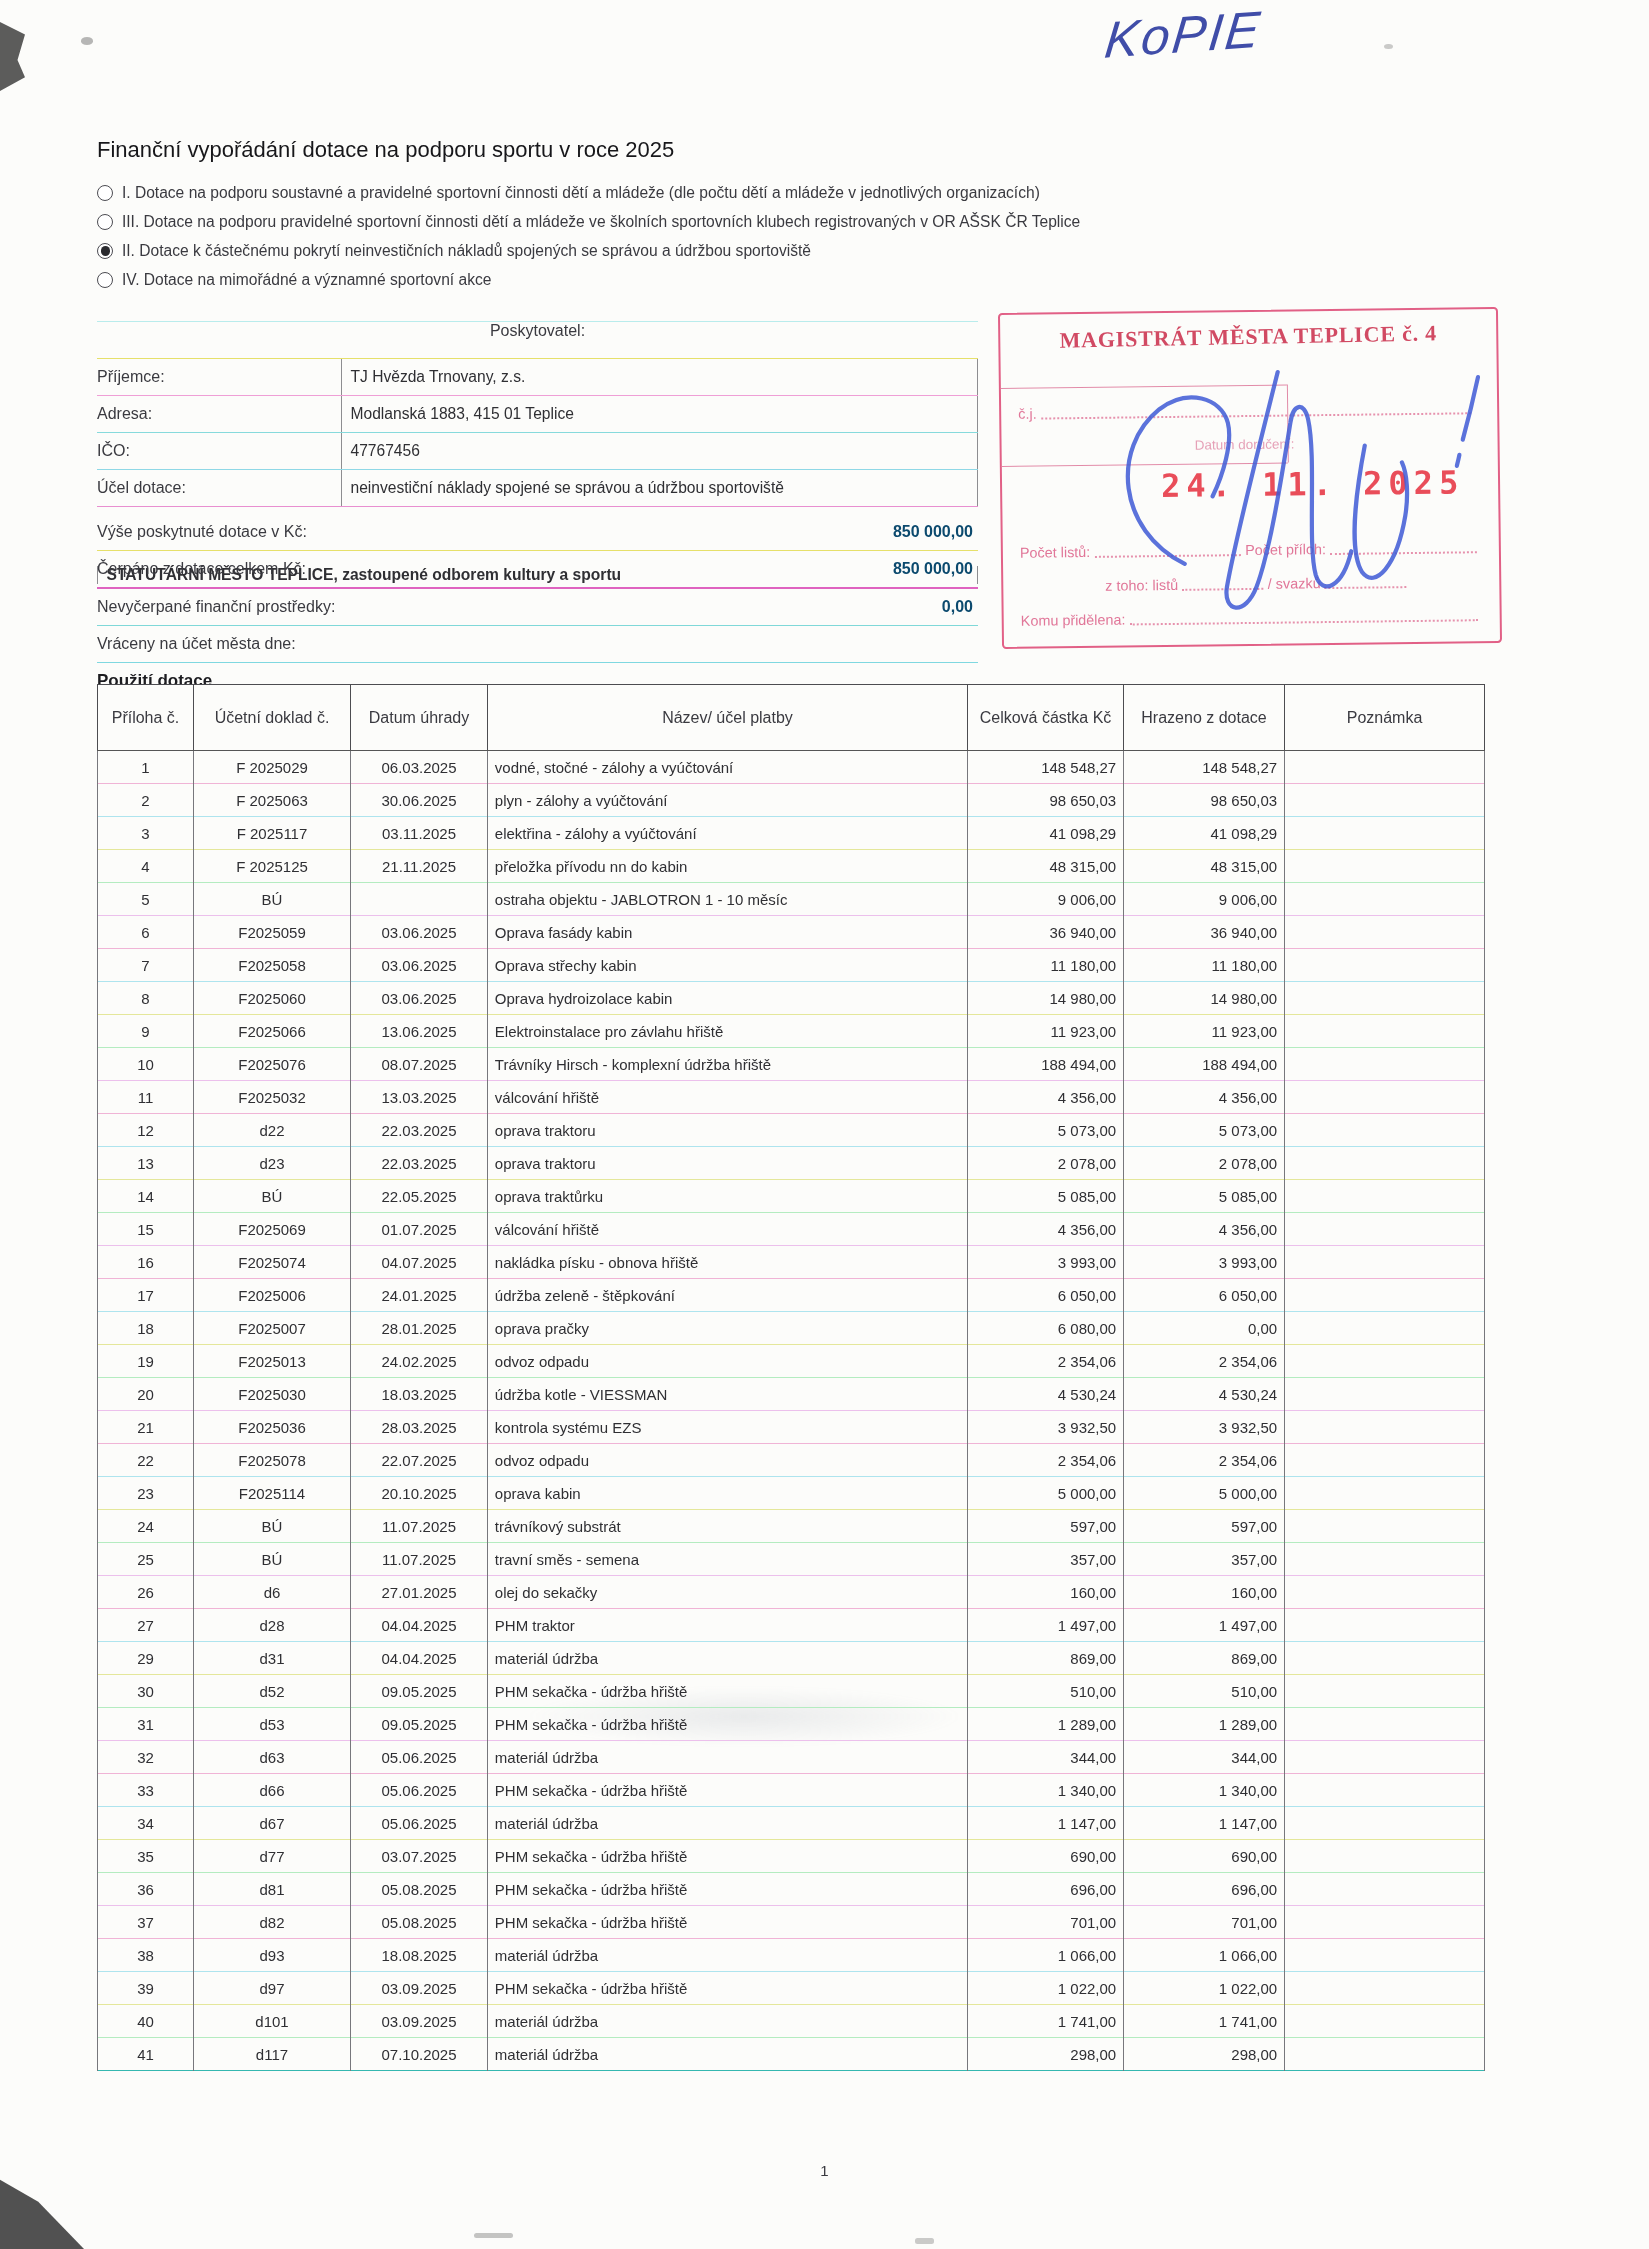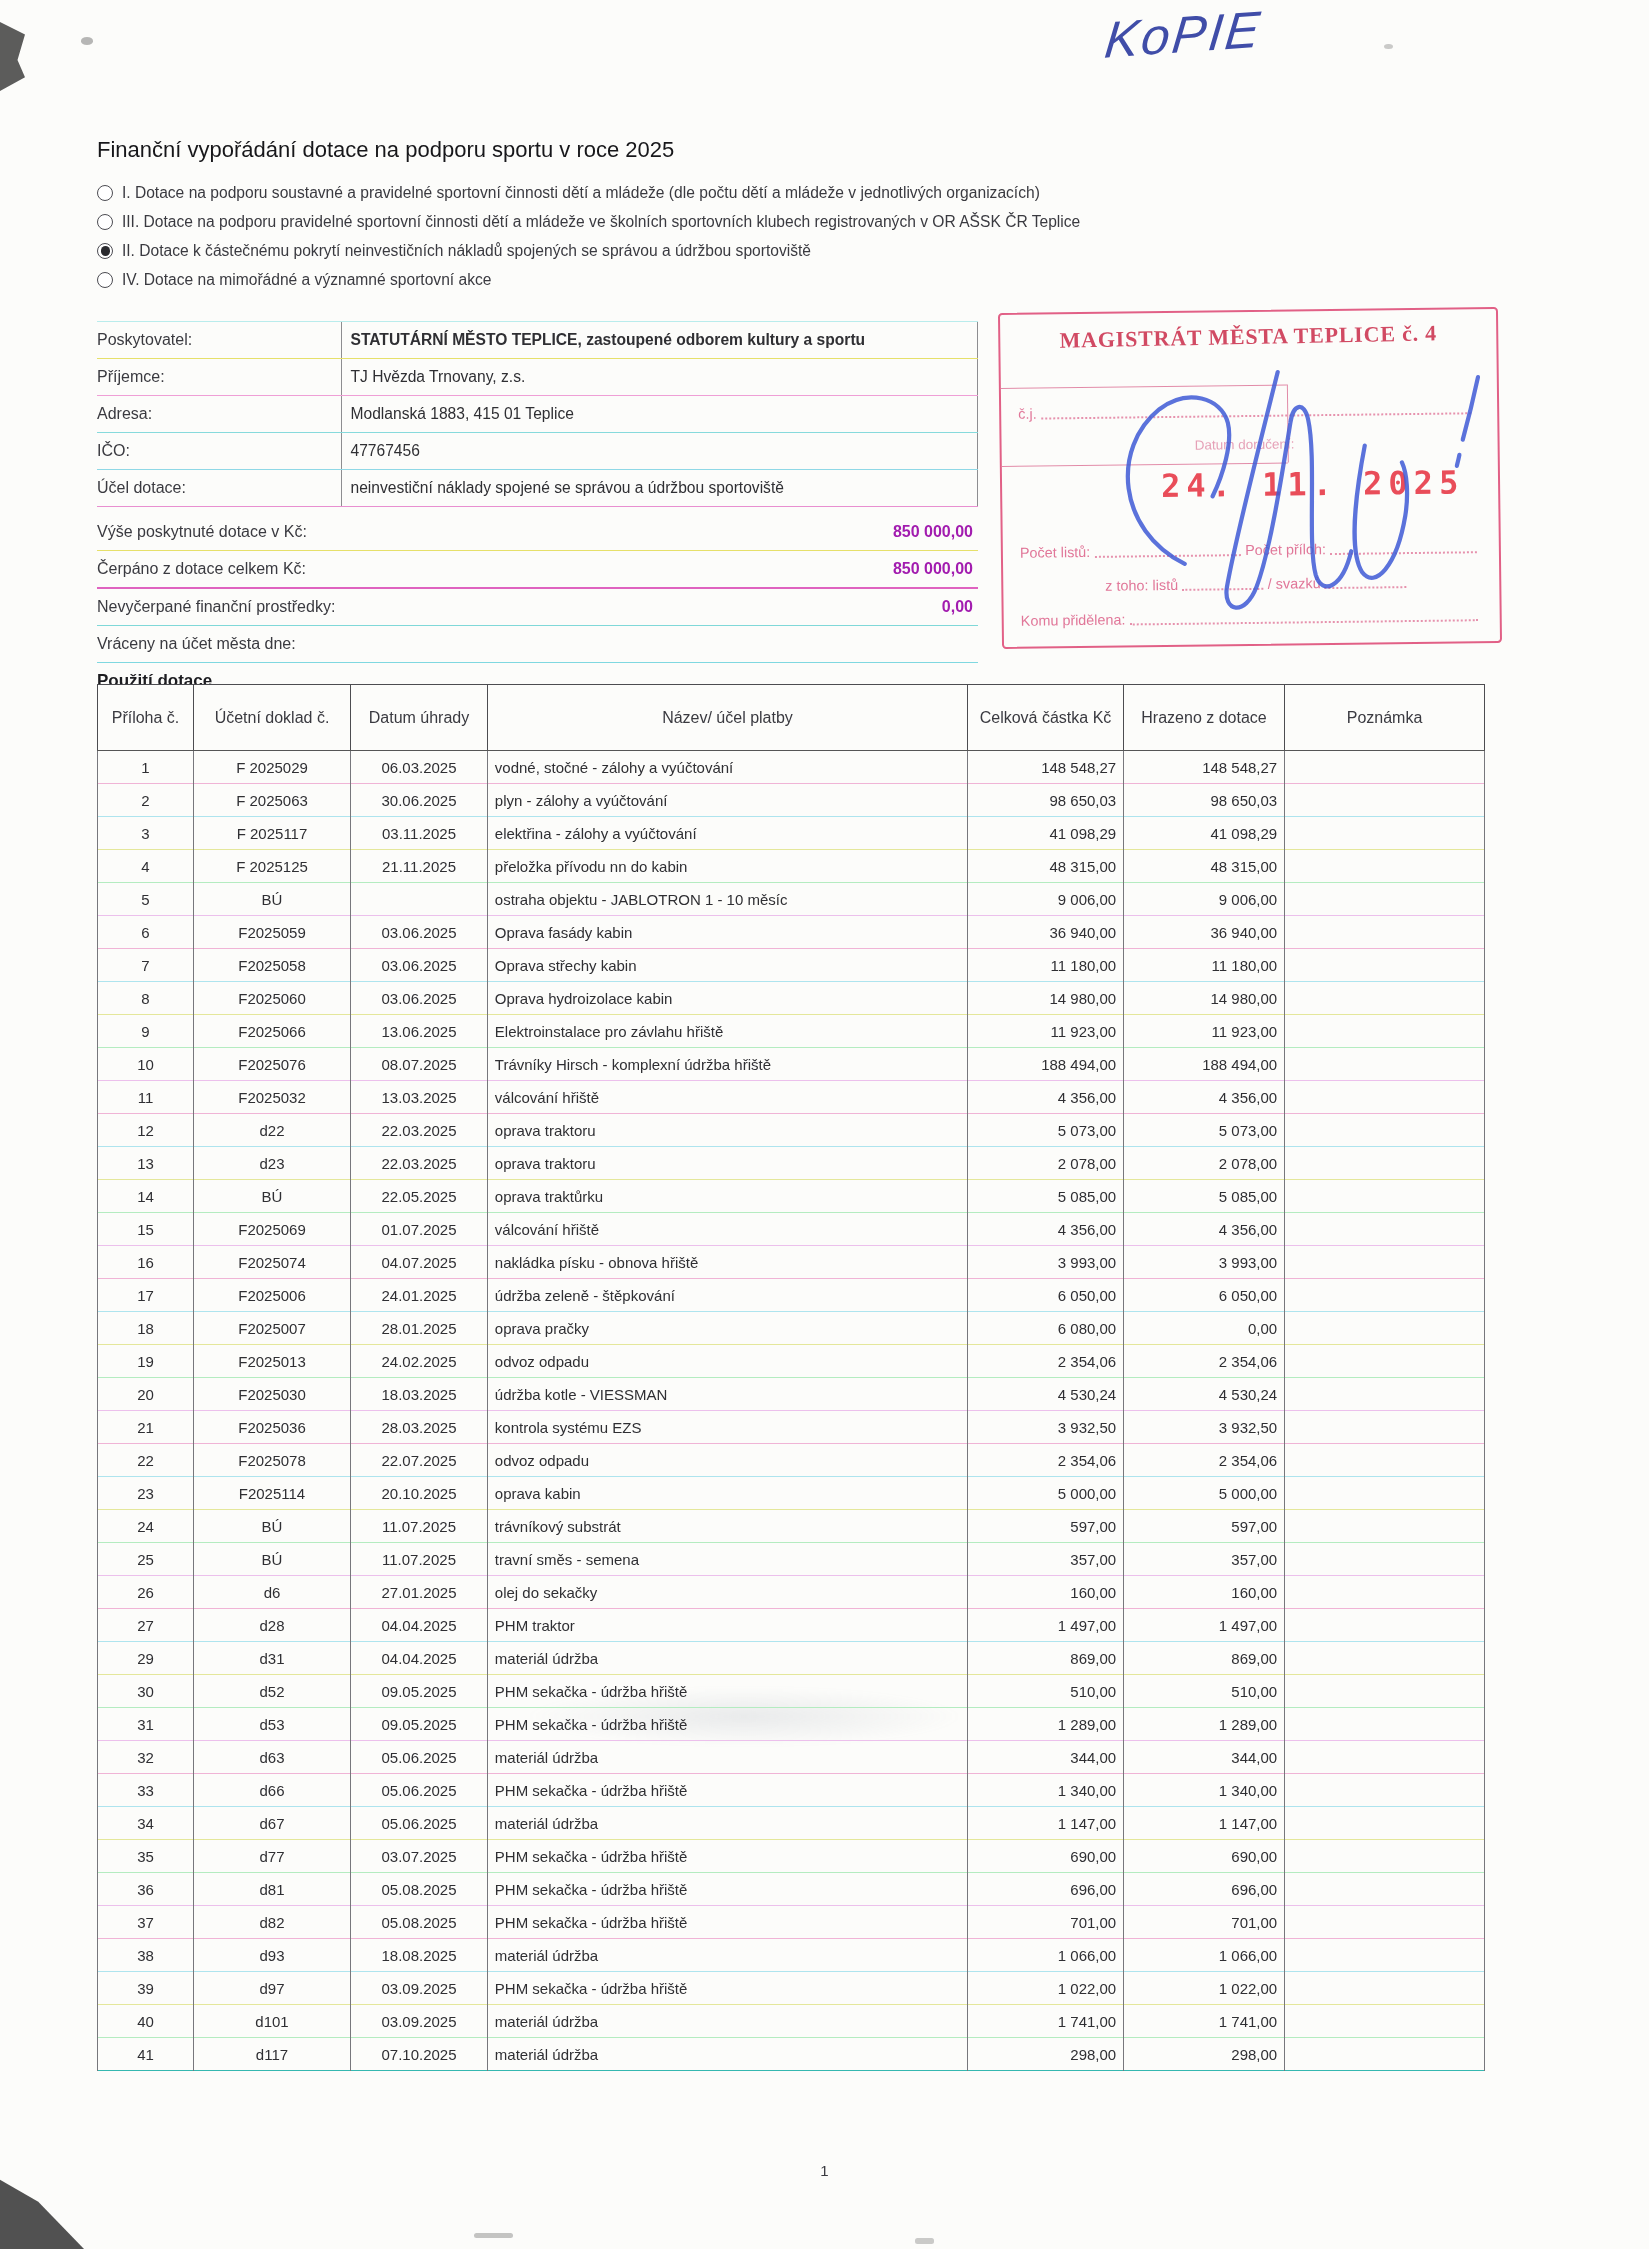--- a/index.html
+++ b/index.html
@@ -26,31 +26,31 @@
   .opt{display:flex;align-items:flex-start;margin-bottom:11px;font-size:15.6px;color:#3a3a40;}
   .radio{flex:0 0 auto;width:14.4px;height:14.4px;border:1.7px solid #4c4c52;border-radius:50%;margin:0.8px 8.5px 0 0;position:relative;background:#fff;}
   .radio.checked::after{content:"";position:absolute;left:2.5px;top:2.5px;width:9.3px;height:9.3px;border-radius:50%;background:#2a2a2e;}
 
   
   .fields{position:absolute;left:97px;top:321px;width:881px;border-top:1.7px solid #b9ecec;}
   .frow{display:flex;height:36px;align-items:center;}
   .frow .flabel{flex:0 0 244px;font-size:16px;color:#3a3a40;}
   .frow .fval{flex:1;align-self:stretch;display:flex;align-items:center;border-left:1.3px solid #8d8d90;border-right:1.3px solid #8d8d90;padding:0 8.5px;font-size:15.6px;color:#2f2f33;}
   .frow .fval.bold{font-weight:bold;}
-  .frow:nth-child(1){border-bottom:1.7px solid #e6e06a;}
+  .frow:nth-child(1){border-bottom:1.7px solid #e6e06a;flex-direction:column;}
   .frow:nth-child(2){border-bottom:1.7px solid #ef9fd6;}
   .frow:nth-child(3){border-bottom:1.7px solid #86dadc;}
   .frow:nth-child(4){border-bottom:1.7px solid #8fd8e6;}
   .frow:nth-child(5){border-bottom:1.7px solid #e88fd0;}
 
   
   .totals{position:absolute;left:97px;top:514px;width:881px;}
   .trow{display:flex;height:36px;align-items:center;}
   .trow .tlabel{flex:1;font-size:16px;color:#3a3a40;}
-  .trow .tval{flex:0 0 186px;text-align:right;font-weight:bold;font-size:16px;padding-right:5px;color:#a21caf;}
+  .trow .tval{flex:0 0 186px;text-align:right;font-weight:bold;font-size:16px;padding-right:5px;color:#0c4a6e;}
   .trow:nth-child(1){border-bottom:1.7px solid #e6e06a;}
   .trow:nth-child(2){border-bottom:2.1px solid #df63c0;}
   .trow:nth-child(3){border-bottom:1.7px solid #7fd8d8;}
   .trow:nth-child(4){border-bottom:1.7px solid #7fd8e0;}
 
   
   .stamp{position:absolute;left:1000px;top:310px;width:496px;height:332px;border:2.1px solid #e0557e;border-radius:4.2px;color:#d8567c;transform:rotate(-.7deg);opacity:.93;font-size:14.4px;}
   .stamp .s-title{position:absolute;left:0;top:12px;width:100%;text-align:center;font-family:"Liberation Serif",serif;font-weight:bold;font-size:22px;letter-spacing:0.8px;color:#ce3d58;transform:rotate(-.4deg);}
   .stamp .s-hline1{position:absolute;left:0;top:73px;width:286px;border-top:1.3px solid #e083a2;}
   .stamp .s-vline{position:absolute;left:286px;top:73px;height:78px;border-left:1.3px solid #e083a2;}

